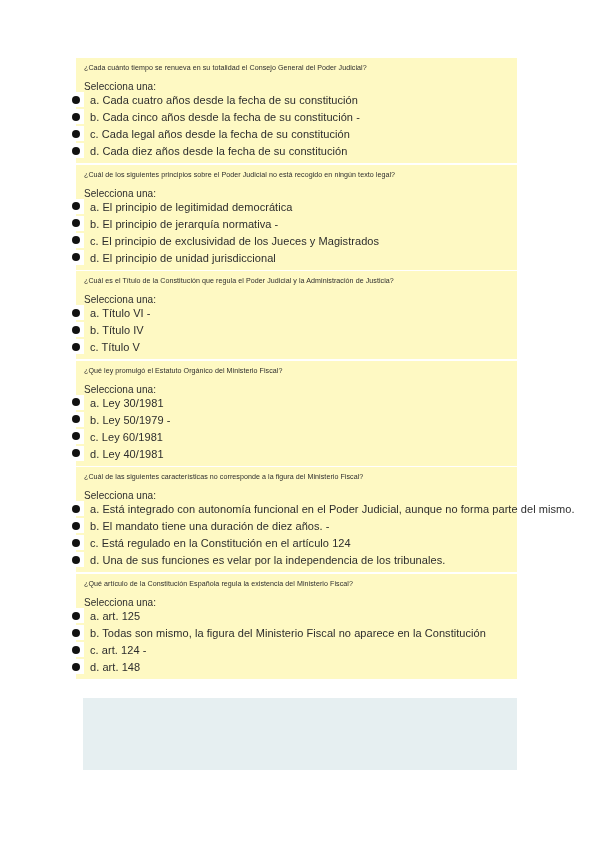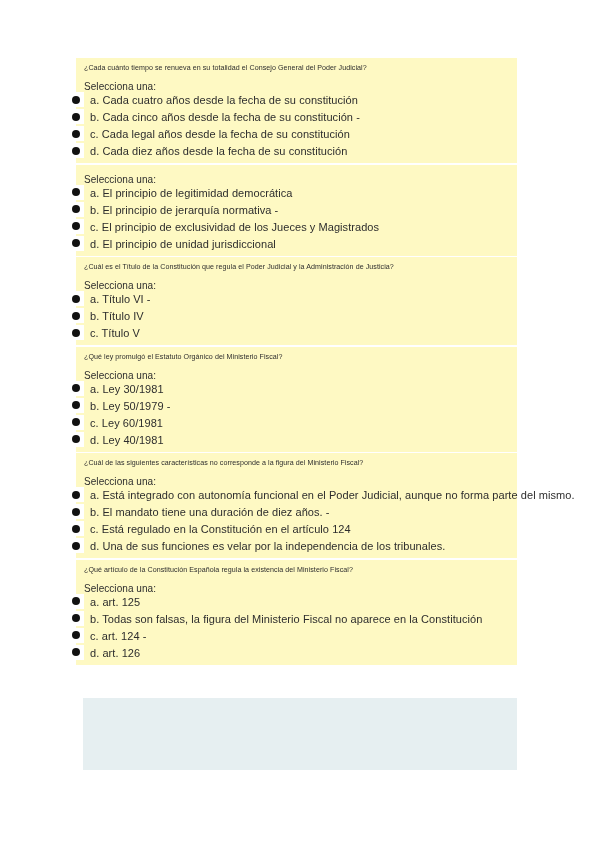--- a/index.html
+++ b/index.html
@@ -140,20 +140,21 @@
         <li class="option-row">
           <span class="bullet-wrap">
               <span class="bullet"></span>
             </span>
           <span class="option-label">d. Cada diez años desde la fecha de su constitución</span>
         </li>
       </ul>
     </div>
 
     <div class="question-block">
+      <div class="question-text">¿Cuál de los siguientes principios sobre el Poder Judicial no está recogido en ningún texto legal?</div>
       <div class="select-one">Selecciona una:</div>
       <ul class="options">
         <li class="option-row">
           <span class="bullet-wrap">
               <span class="bullet"></span>
             </span>
           <span class="option-label">a. El principio de legitimidad democrática</span>
         </li>
         <li class="option-row">
           <span class="bullet-wrap">
@@ -270,33 +271,33 @@
         <li class="option-row">
           <span class="bullet-wrap">
               <span class="bullet"></span>
             </span>
           <span class="option-label">a. art. 125</span>
         </li>
         <li class="option-row">
           <span class="bullet-wrap">
               <span class="bullet"></span>
             </span>
-          <span class="option-label">b. Todas son falsas, la figura del Ministerio Fiscal no aparece en la Constitución</span>
+          <span class="option-label">b. Todas son mismo, la figura del Ministerio Fiscal no aparece en la Constitución</span>
         </li>
         <li class="option-row">
           <span class="bullet-wrap">
               <span class="bullet"></span>
             </span>
           <span class="option-label">c. art. 124 -</span>
         </li>
         <li class="option-row">
           <span class="bullet-wrap">
               <span class="bullet"></span>
             </span>
-          <span class="option-label">d. art. 126</span>
+          <span class="option-label">d. art. 148</span>
         </li>
       </ul>
     </div>
 
   </div>
 
   <div id="trailer-panel"></div>
 
 </div>
 

